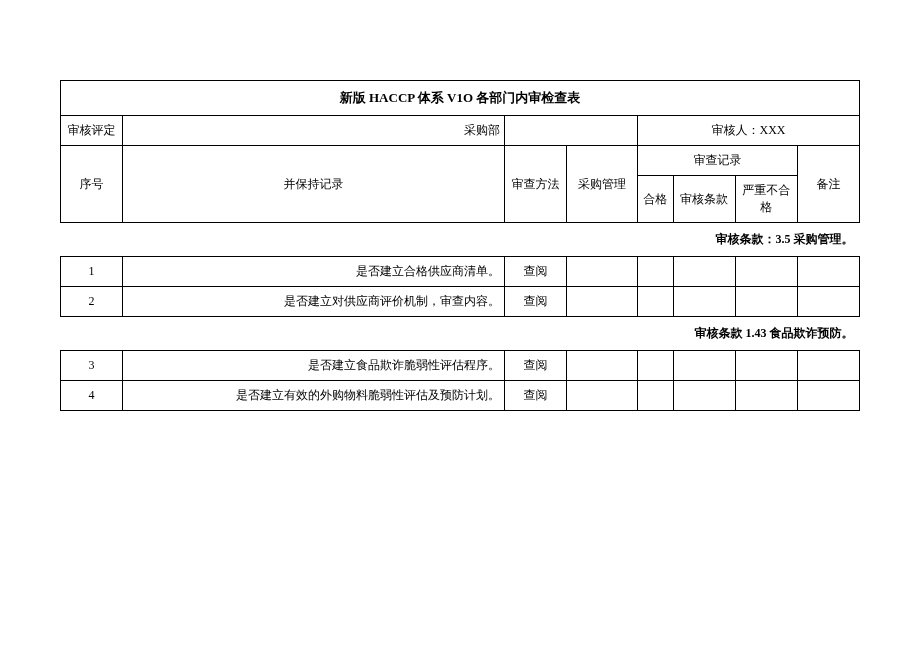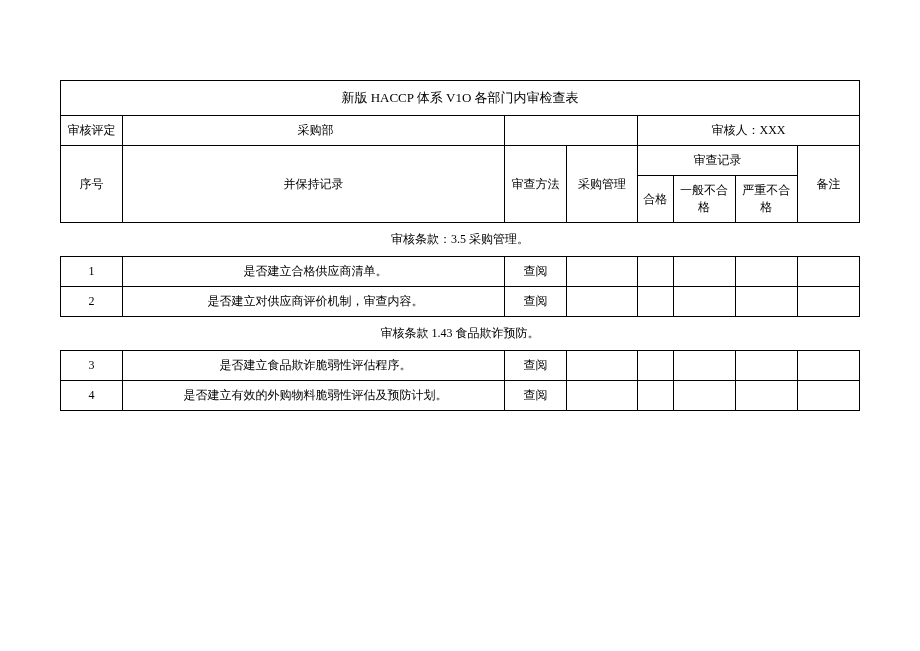--- a/index.html
+++ b/index.html
@@ -23,31 +23,31 @@
       table-layout: fixed;
     }
     td, th {
       border: 1px solid #000;
       padding: 6px 4px;
       text-align: center;
       vertical-align: middle;
       font-weight: normal;
     }
     .title-cell {
-      font-weight: normal;
+      font-weight: bold;
       font-size: 13px;
       padding: 8px 4px;
     }
     .left {
-      text-align: center;
+      text-align: right;
       padding-left: 8px;
     }
     .section-cell {
-      text-align: center;
-      font-weight: normal;
+      text-align: right;
+      font-weight: bold;
       padding: 8px 6px;
       border-left: none;
       border-right: none;
     }
     .section-row td:first-child {
        border-left: none;
     }
     .section-row td:last-child{
        border-right: none;
     }
@@ -94,21 +94,21 @@
   <tr>
     <td rowspan="2">序号</td>
     <td rowspan="2">并保持记录</td>
     <td rowspan="2">审查方法</td>
     <td rowspan="2">采购管理</td>
     <td colspan="3">审查记录</td>
     <td rowspan="2">备注</td>
   </tr>
   <tr>
     <td>合格</td>
-    <td>一般不合格</td>
+    <td>审核条款</td>
     <td>严重不合格</td>
   </tr>
 
   <tr class="section-row">
     <td colspan="8" class="section-cell">审核条款：3.5 采购管理。</td>
   </tr>
   <tr>
     <td>1</td>
     <td class="left">是否建立合格供应商清单。</td>
     <td>查阅</td>

